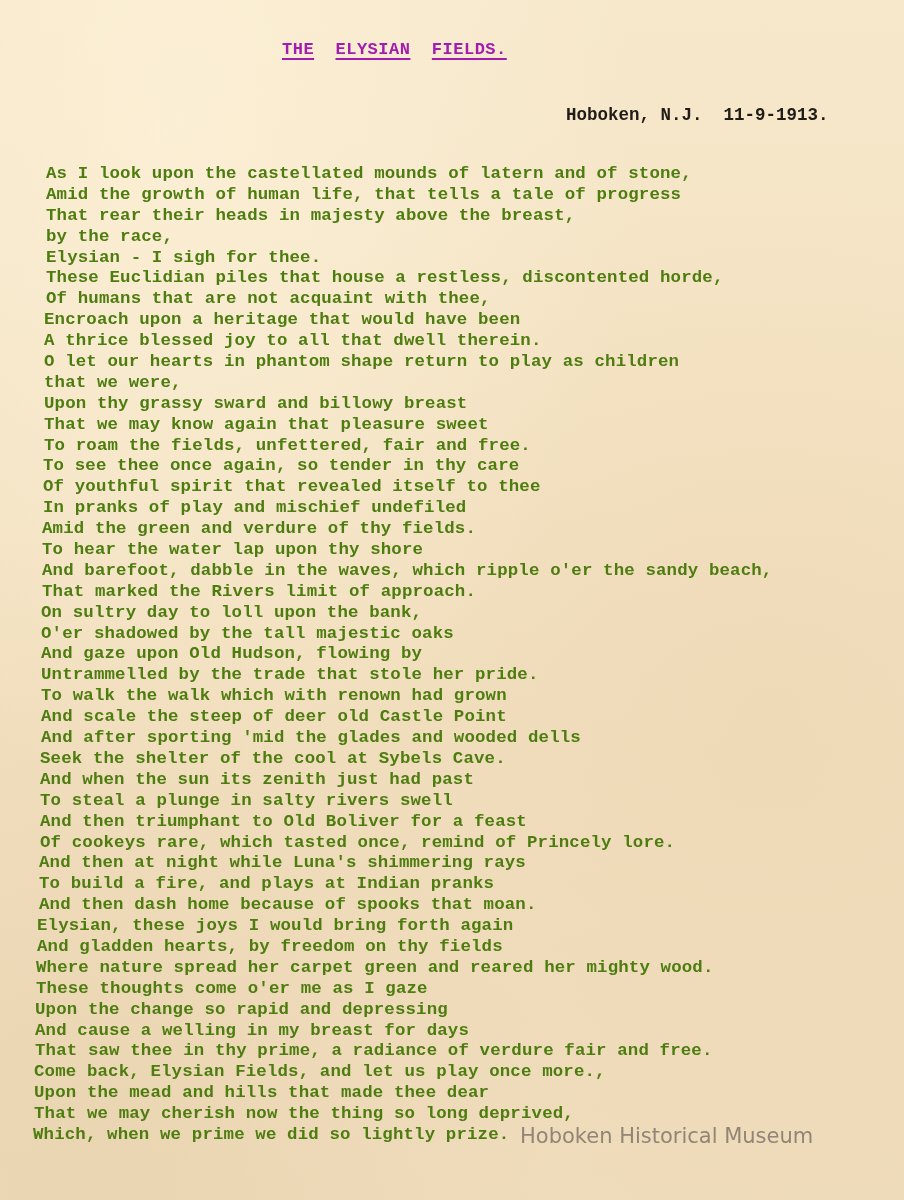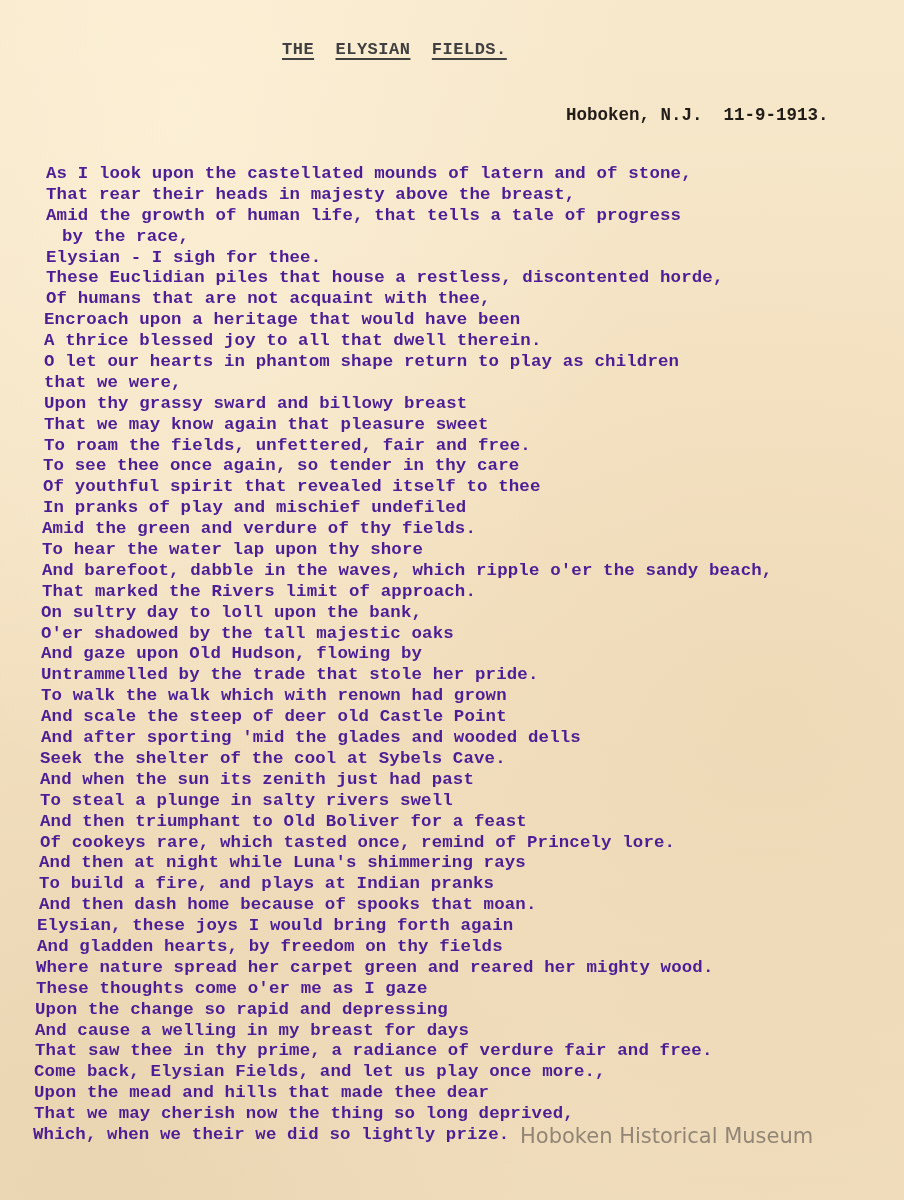--- a/index.html
+++ b/index.html
@@ -24,21 +24,21 @@
       position: absolute;
       inset: 0;
     }
     .title {
       position: absolute;
       top: 40px;
       left: 282px;
       font-size: 17px;
       font-weight: bold;
       letter-spacing: 0.5px;
-      color: #404040;
+      color: #a21caf;
       white-space: pre;
     }
     .title span {
       text-decoration: underline;
       text-decoration-thickness: 2px;
       text-underline-offset: 4px;
     }
     .dateline {
       position: absolute;
       top: 105px;
@@ -55,21 +55,21 @@
       margin: 0;
       padding: 0;
       list-style: none;
     }
     .poem li {
       height: 20.9px;
       line-height: 20.9px;
       font-size: 17.4px;
       font-weight: bold;
       white-space: pre;
-      color: #4c1d95;
+      color: #4d7c0f;
       letter-spacing: 0.15px;
     }
     .watermark {
       position: absolute;
       top: 1124px;
       left: 520px;
       font-family: "DejaVu Sans", "Liberation Sans", sans-serif;
       font-size: 21px;
       color: rgba(110, 100, 92, 0.72);
       white-space: pre;
@@ -80,23 +80,23 @@
 <body>
 
 <div class="page">
 
   <div class="title"><span>THE</span>  <span>ELYSIAN</span>  <span>FIELDS.</span></div>
 
   <div class="dateline">Hoboken, N.J.  11-9-1913.</div>
 
   <ul class="poem">
     <li style="margin-left:2px">As I look upon the castellated mounds of latern and of stone,</li>
+    <li style="margin-left:2px">Amid the growth of human life, that tells a tale of progress</li>
     <li style="margin-left:2px">That rear their heads in majesty above the breast,</li>
-    <li style="margin-left:2px">Amid the growth of human life, that tells a tale of progress</li>
-    <li style="margin-left:18px">by the race,</li>
+    <li style="margin-left:2px">by the race,</li>
     <li style="margin-left:2px">Elysian - I sigh for thee.</li>
     <li style="margin-left:2px">These Euclidian piles that house a restless, discontented horde,</li>
     <li style="margin-left:2px">Of humans that are not acquaint with thee,</li>
     <li>Encroach upon a heritage that would have been</li>
     <li>A thrice blessed joy to all that dwell therein.</li>
     <li>O let our hearts in phantom shape return to play as children</li>
     <li>that we were,</li>
     <li>Upon thy grassy sward and billowy breast</li>
     <li>That we may know again that pleasure sweet</li>
     <li>To roam the fields, unfettered, fair and free.</li>
@@ -125,18 +125,18 @@
     <li style="margin-left:-7px">Elysian, these joys I would bring forth again</li>
     <li style="margin-left:-7px">And gladden hearts, by freedom on thy fields</li>
     <li style="margin-left:-8px">Where nature spread her carpet green and reared her mighty wood.</li>
     <li style="margin-left:-8px">These thoughts come o'er me as I gaze</li>
     <li style="margin-left:-9px">Upon the change so rapid and depressing</li>
     <li style="margin-left:-9px">And cause a welling in my breast for days</li>
     <li style="margin-left:-9px">That saw thee in thy prime, a radiance of verdure fair and free.</li>
     <li style="margin-left:-10px">Come back, Elysian Fields, and let us play once more.,</li>
     <li style="margin-left:-10px">Upon the mead and hills that made thee dear</li>
     <li style="margin-left:-10px">That we may cherish now the thing so long deprived,</li>
-    <li style="margin-left:-11px">Which, when we their we did so lightly prize.</li>
+    <li style="margin-left:-11px">Which, when we prime we did so lightly prize.</li>
   </ul>
 
   <div class="watermark">Hoboken Historical Museum</div>
 
 </div>
 
 </body></html>

